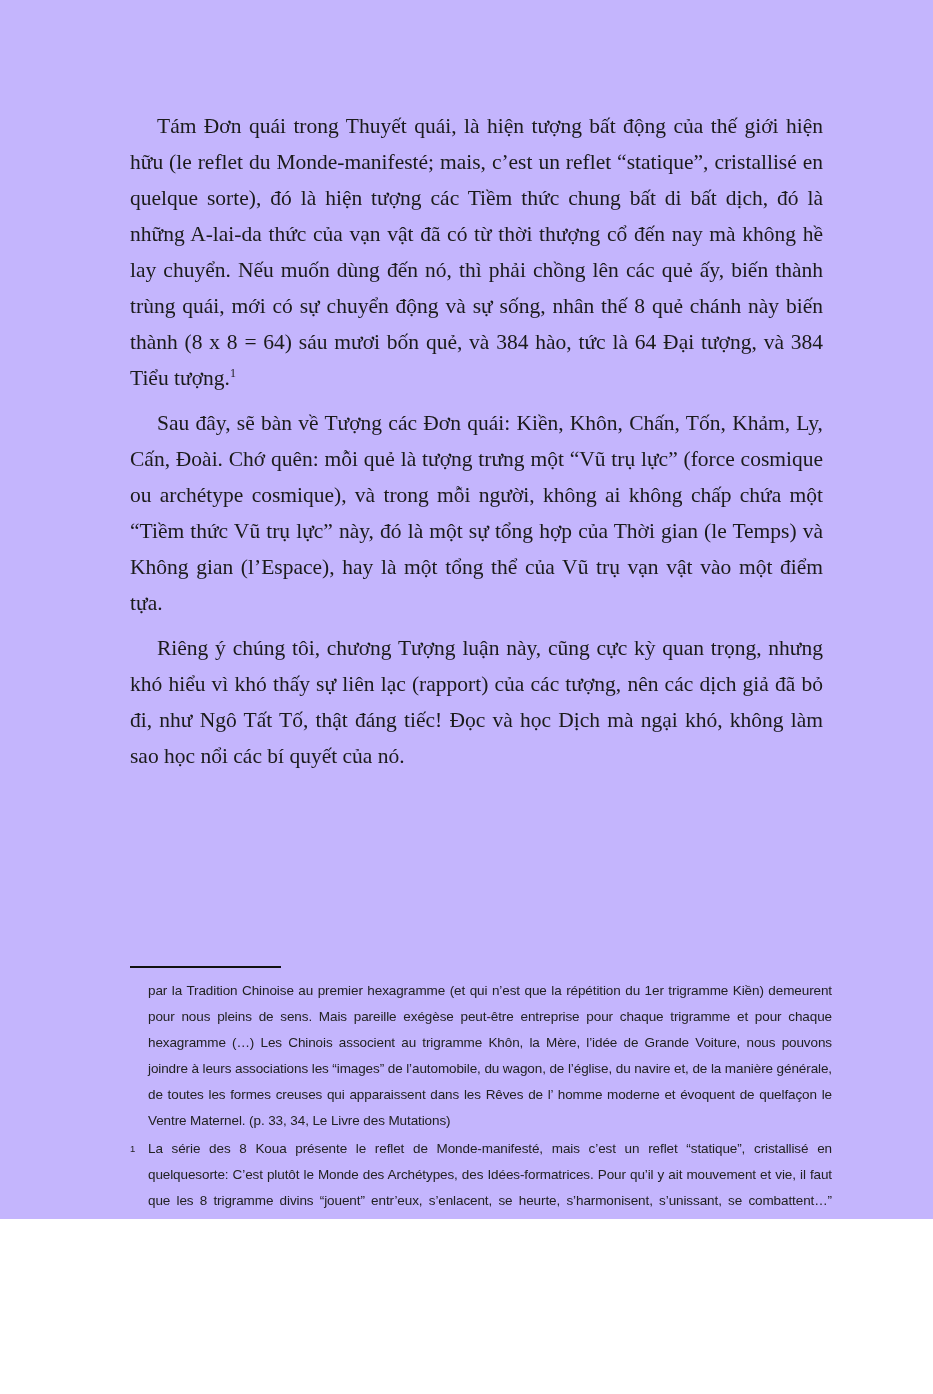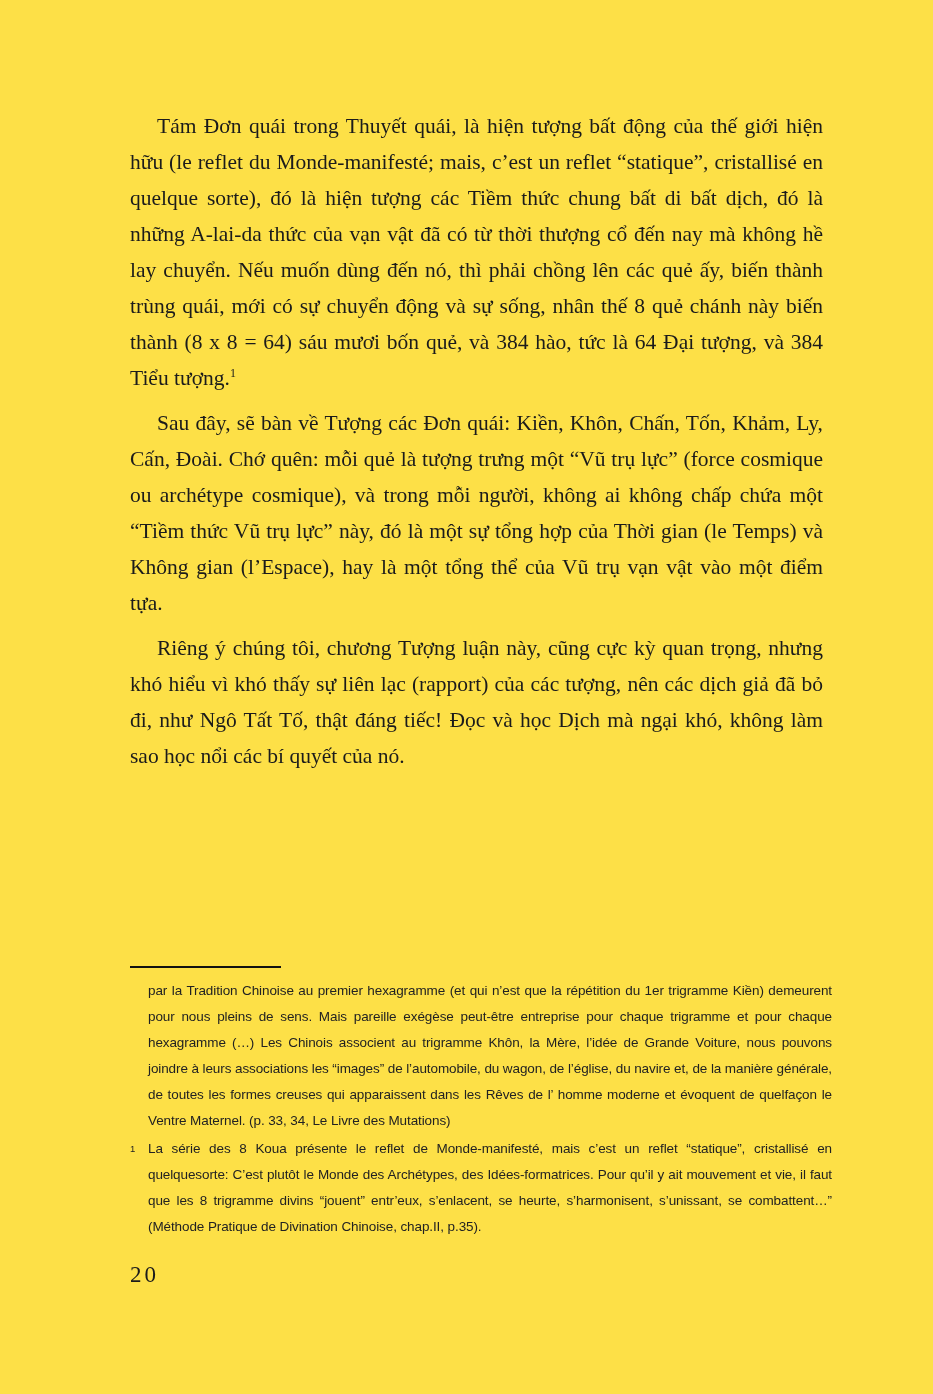--- a/index.html
+++ b/index.html
@@ -3,22 +3,22 @@
 <meta charset="utf-8">
 <style>
   html, body {
     margin: 0;
     padding: 0;
     background: #ffffff;
   }
   .page {
     position: relative;
     width: 933px;
-    height: 1394px;
-    background: #fde047;
+    height: 1219px;
+    background: #c4b5fd;
     color: #1b1b1b;
     font-family: "Liberation Serif", serif;
     overflow: hidden;
   }
   .body-text {
     position: absolute;
     top: 108px;
     left: 130px;
     width: 693px;
     font-size: 21.5px;

